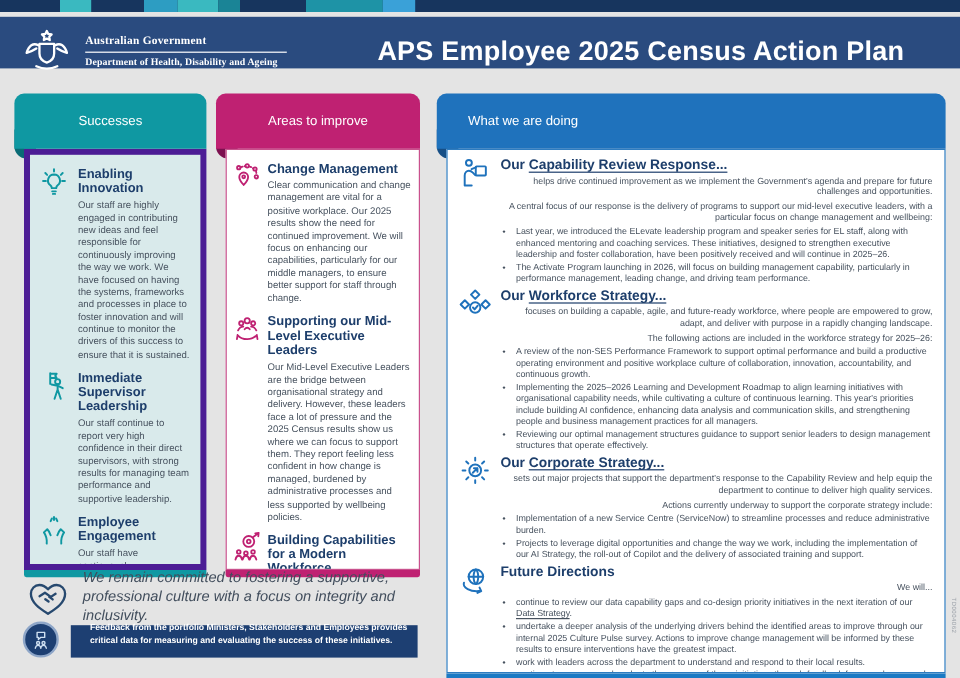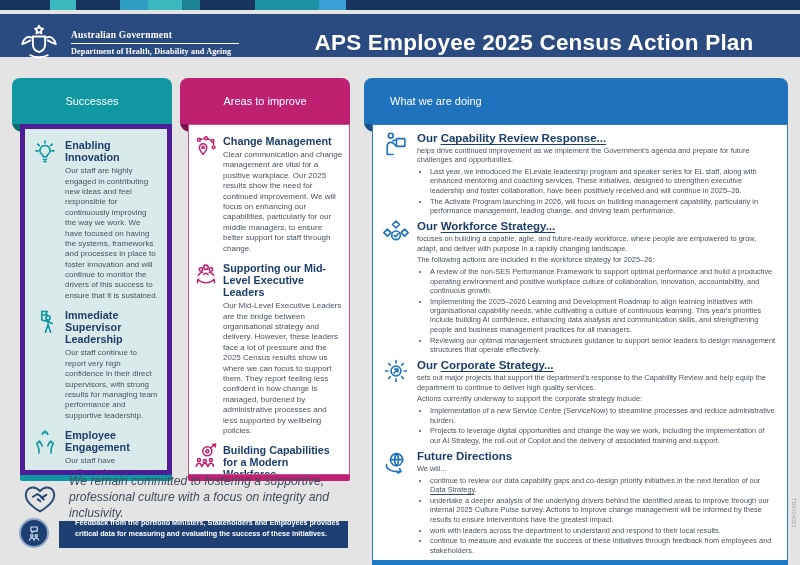--- a/index.html
+++ b/index.html
@@ -58,21 +58,21 @@
   .item-icon svg { width:100%; height:100%; }
   .item h4 { margin:0 0 3px; font-size:10.8px; line-height:1.12; color:#1d3e6b; }
   .item p { margin:0; font-size:8px; line-height:1.3; color:#47525f; }
 
   
   .section { position:relative; margin:0 0 5px; padding-left:36px; }
   .section-icon { position:absolute; left:1px; top:-2px; width:28px; height:28px; color:#1f72bc; }
   .section-icon svg { width:100%; height:100%; }
   .section h3 { margin:0 0 2px; font-size:11.5px; color:#1d3e6b; }
   .lnk { text-decoration:underline; text-underline-offset:1.5px; cursor:pointer; }
-  .section p { margin:0 0 2.5px; font-size:7.4px; line-height:1.26; color:#47525f; }
+  .section p { margin:0 0 2.5px; font-size:7.4px; line-height:1.26; color:#47525f;text-align:right; }
   .section ul { margin:0 0 2.5px; padding-left:13px; }
   .section li { font-size:7.4px; line-height:1.26; color:#47525f; margin-bottom:1.5px; }
 
   
   .quote { position:absolute; left:22px; top:474px; width:340px; display:flex; align-items:center; gap:11px; }
   .quote-icon { width:36px; height:36px; color:#27496f; flex:none; }
   .quote-icon svg { width:100%; height:100%; }
   .quote p { margin:0; font-style:italic; font-size:12.2px; line-height:1.3; color:#414d5c; }
 
   
@@ -225,20 +225,21 @@
         <span class="section-icon">
           <svg viewBox="0 0 24 24" fill="none" stroke="currentColor" stroke-width="1.4" stroke-linecap="round" stroke-linejoin="round">
             <circle cx="7.5" cy="4.9" r="2.1"></circle>
             <path d="M4.5 21v-7c0-2 1.3-3.4 3-3.4 1.2 0 2 .5 2.8 1.3l1.7 1.8M4.5 21h5"></path>
             <rect x="12.4" y="7.4" width="7.2" height="6.6" rx="0.6"></rect>
             <path d="M9.4 9.4l3-1.3"></path>
           </svg>
         </span>
         <h3><span>Our </span><span class="lnk">Capability Review Response...</span></h3>
         <p>helps drive continued improvement as we implement the Government's agenda and prepare for future challenges and opportunities.</p>
+        <p>A central focus of our response is the delivery of programs to support our mid-level executive leaders, with a particular focus on change management and wellbeing:</p>
         <ul>
           <li>Last year, we introduced the ELevate leadership program and speaker series for EL staff, along with enhanced mentoring and coaching services. These initiatives, designed to strengthen executive leadership and foster collaboration, have been positively received and will continue in 2025–26.</li>
           <li>The Activate Program launching in 2026, will focus on building management capability, particularly in performance management, leading change, and driving team performance.</li>
         </ul>
       </div>
 
       <div class="section">
         <span class="section-icon">
           <svg viewBox="0 0 24 24" fill="none" stroke="currentColor" stroke-width="1.4" stroke-linecap="round" stroke-linejoin="round">
             <path d="M12 2.6l3 3-3 3-3-3zM4.6 9.6l3 3-3 3-3-3zM19.4 9.6l3 3-3 3-3-3z"></path>

